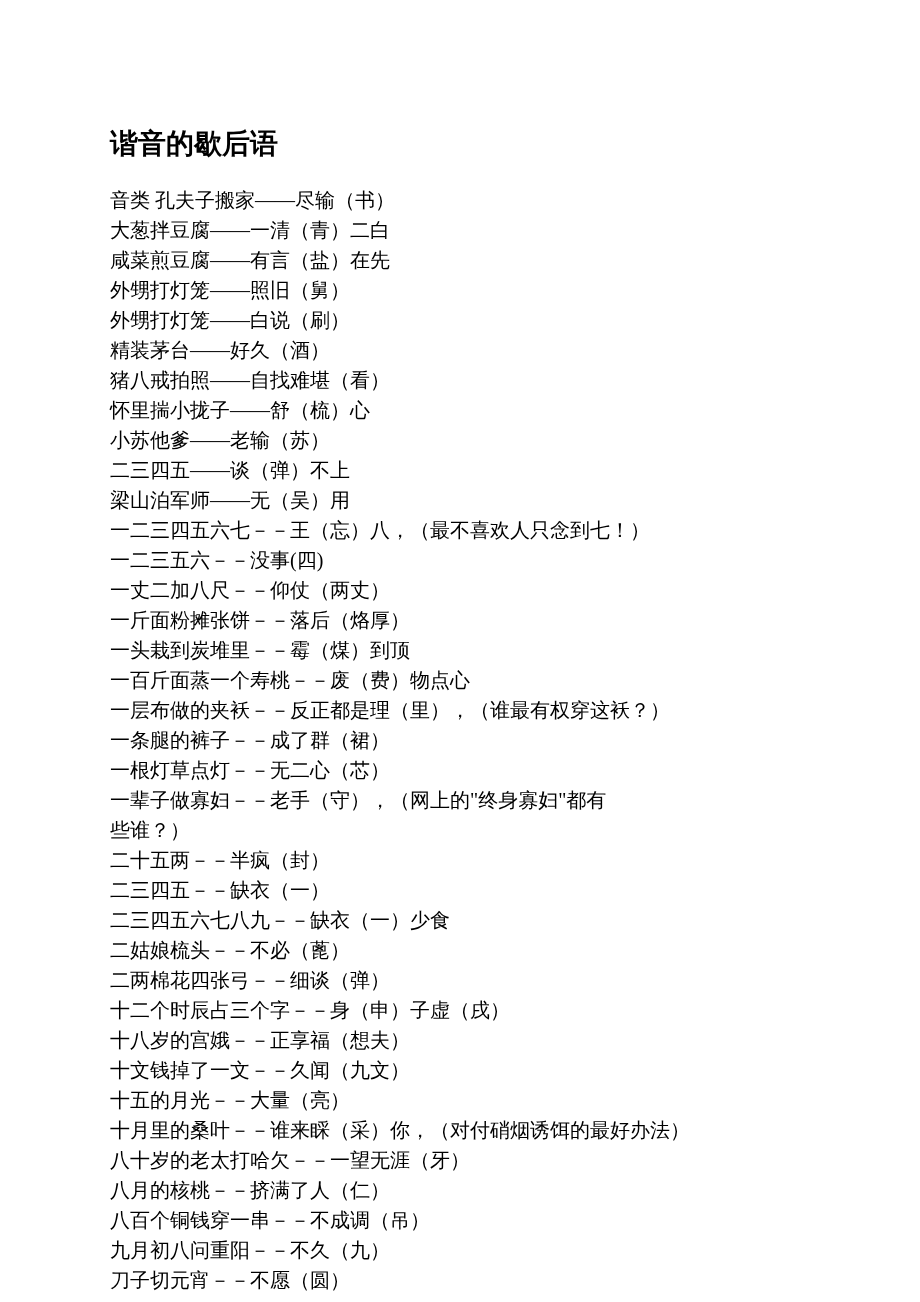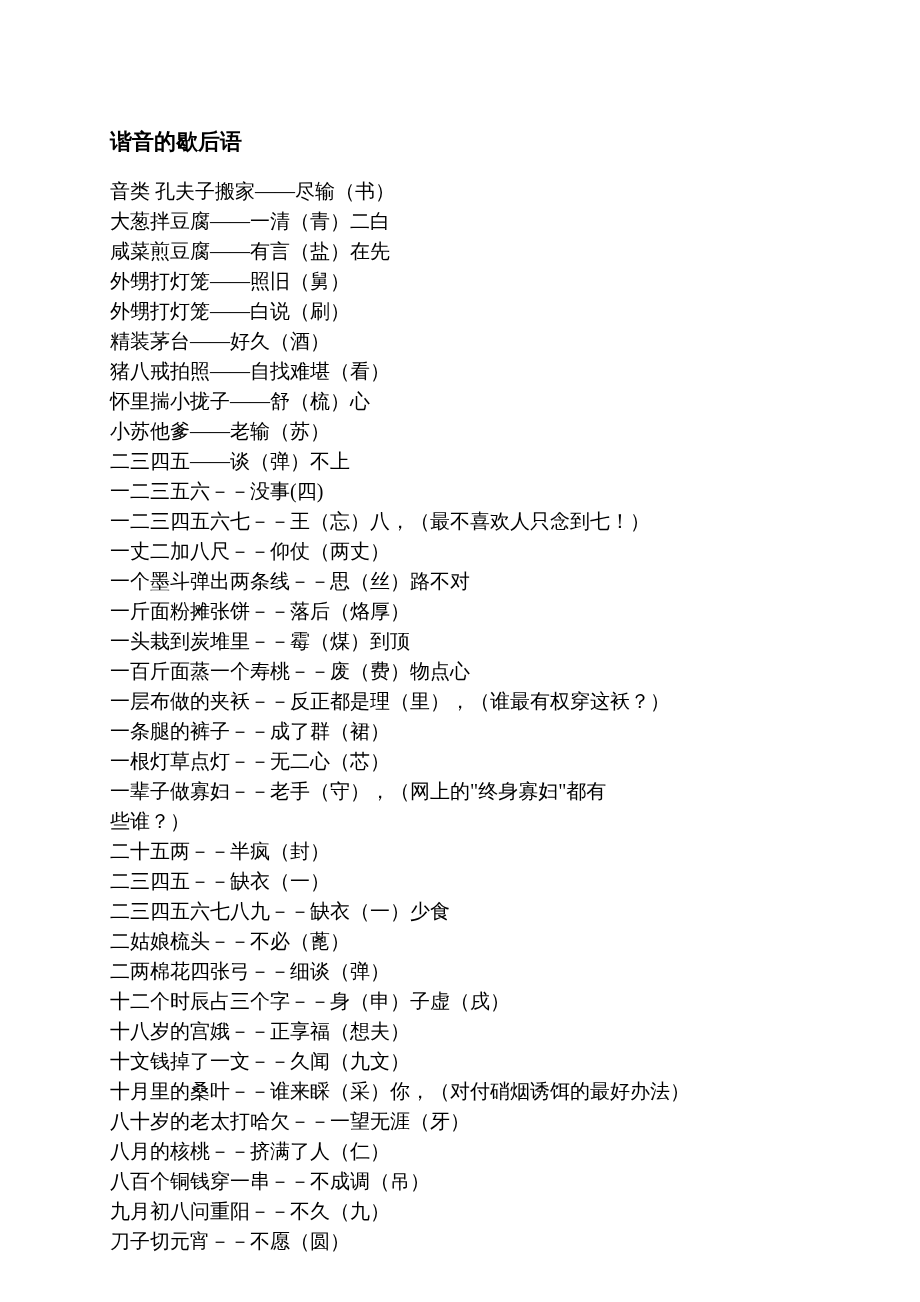--- a/index.html
+++ b/index.html
@@ -7,22 +7,22 @@
       background: #ffffff;
       width: 920px;
       min-height: 1302px;
       font-family: "SimSun", "宋体", serif;
       font-size: 20px;
       color: #000000;
       line-height: 1.5;
       padding: 125px 110px 80px 110px;
     }
     .title {
-      font-family: Liberation Serif, serif;
-      font-size: 22px;
+      font-family: Liberation Mono, monospace;
+      font-size: 28px;
       font-weight: bold;
       margin-bottom: 18px;
       color: #000000;
     }
     .line {
       display: block;
     }
   </style>
 </head>
 <body>
@@ -33,40 +33,41 @@
   <span class="line">音类 孔夫子搬家——尽输（书）</span>
   <span class="line">大葱拌豆腐——一清（青）二白</span>
   <span class="line">咸菜煎豆腐——有言（盐）在先</span>
   <span class="line">外甥打灯笼——照旧（舅）</span>
   <span class="line">外甥打灯笼——白说（刷）</span>
   <span class="line">精装茅台——好久（酒）</span>
   <span class="line">猪八戒拍照——自找难堪（看）</span>
   <span class="line">怀里揣小拢子——舒（梳）心</span>
   <span class="line">小苏他爹——老输（苏）</span>
   <span class="line">二三四五——谈（弹）不上</span>
+  <span class="line">梁山泊军师——无（吴）用</span>
+  <span class="line">一二三四五六七－－王（忘）八，（最不喜欢人只念到七！）</span>
   <span class="line">一二三五六－－没事(四)</span>
-  <span class="line">一二三四五六七－－王（忘）八，（最不喜欢人只念到七！）</span>
   <span class="line">一丈二加八尺－－仰仗（两丈）</span>
-  <span class="line">一个墨斗弹出两条线－－思（丝）路不对</span>
   <span class="line">一斤面粉摊张饼－－落后（烙厚）</span>
   <span class="line">一头栽到炭堆里－－霉（煤）到顶</span>
   <span class="line">一百斤面蒸一个寿桃－－废（费）物点心</span>
   <span class="line">一层布做的夹袄－－反正都是理（里），（谁最有权穿这袄？）</span>
   <span class="line">一条腿的裤子－－成了群（裙）</span>
   <span class="line">一根灯草点灯－－无二心（芯）</span>
   <span class="line">一辈子做寡妇－－老手（守），（网上的"终身寡妇"都有</span>
   <span class="line">些谁？）</span>
   <span class="line">二十五两－－半疯（封）</span>
   <span class="line">二三四五－－缺衣（一）</span>
   <span class="line">二三四五六七八九－－缺衣（一）少食</span>
   <span class="line">二姑娘梳头－－不必（蓖）</span>
   <span class="line">二两棉花四张弓－－细谈（弹）</span>
   <span class="line">十二个时辰占三个字－－身（申）子虚（戌）</span>
   <span class="line">十八岁的宫娥－－正享福（想夫）</span>
   <span class="line">十文钱掉了一文－－久闻（九文）</span>
+  <span class="line">十五的月光－－大量（亮）</span>
   <span class="line">十月里的桑叶－－谁来睬（采）你，（对付硝烟诱饵的最好办法）</span>
   <span class="line">八十岁的老太打哈欠－－一望无涯（牙）</span>
   <span class="line">八月的核桃－－挤满了人（仁）</span>
   <span class="line">八百个铜钱穿一串－－不成调（吊）</span>
   <span class="line">九月初八问重阳－－不久（九）</span>
   <span class="line">刀子切元宵－－不愿（圆）</span>
 
 </div>
 
 </body></html>

